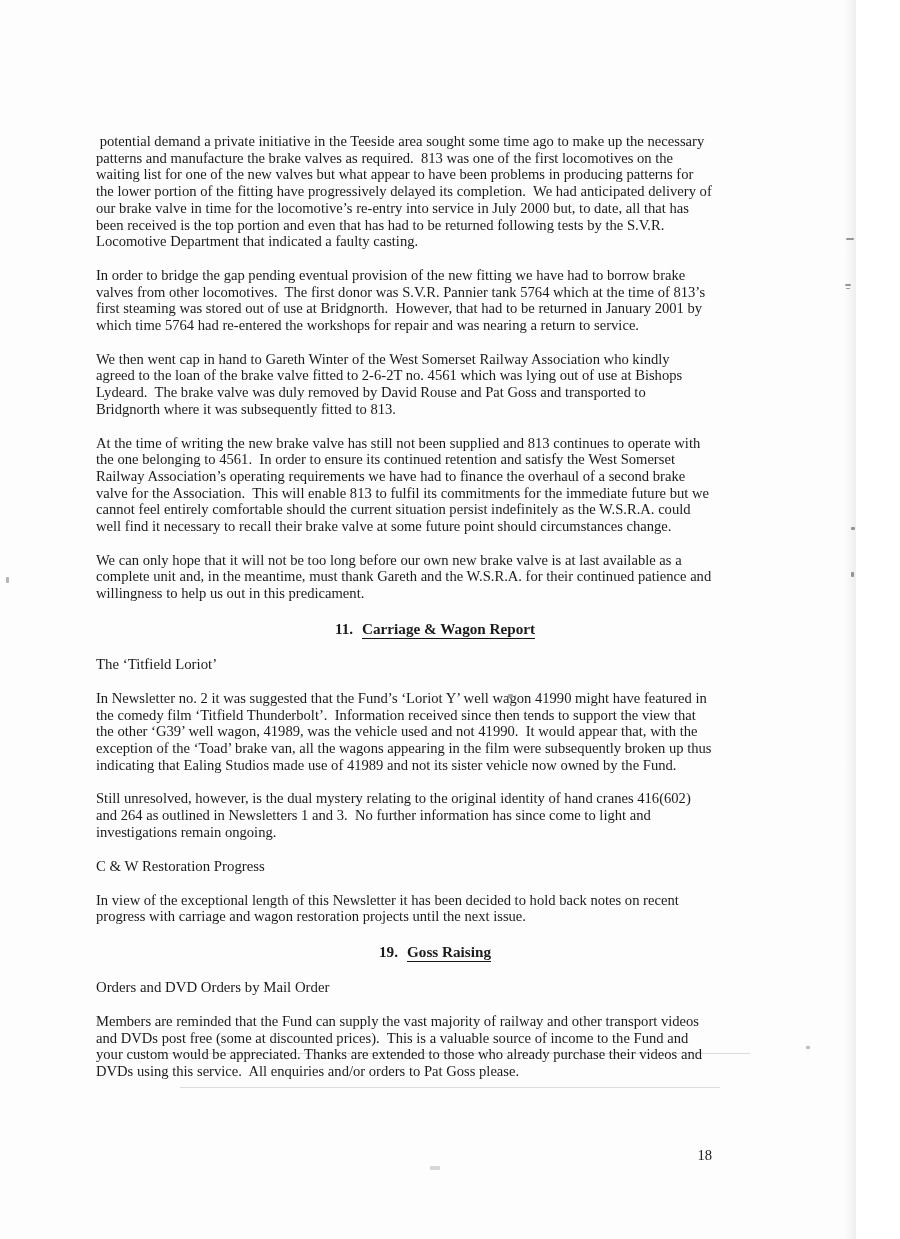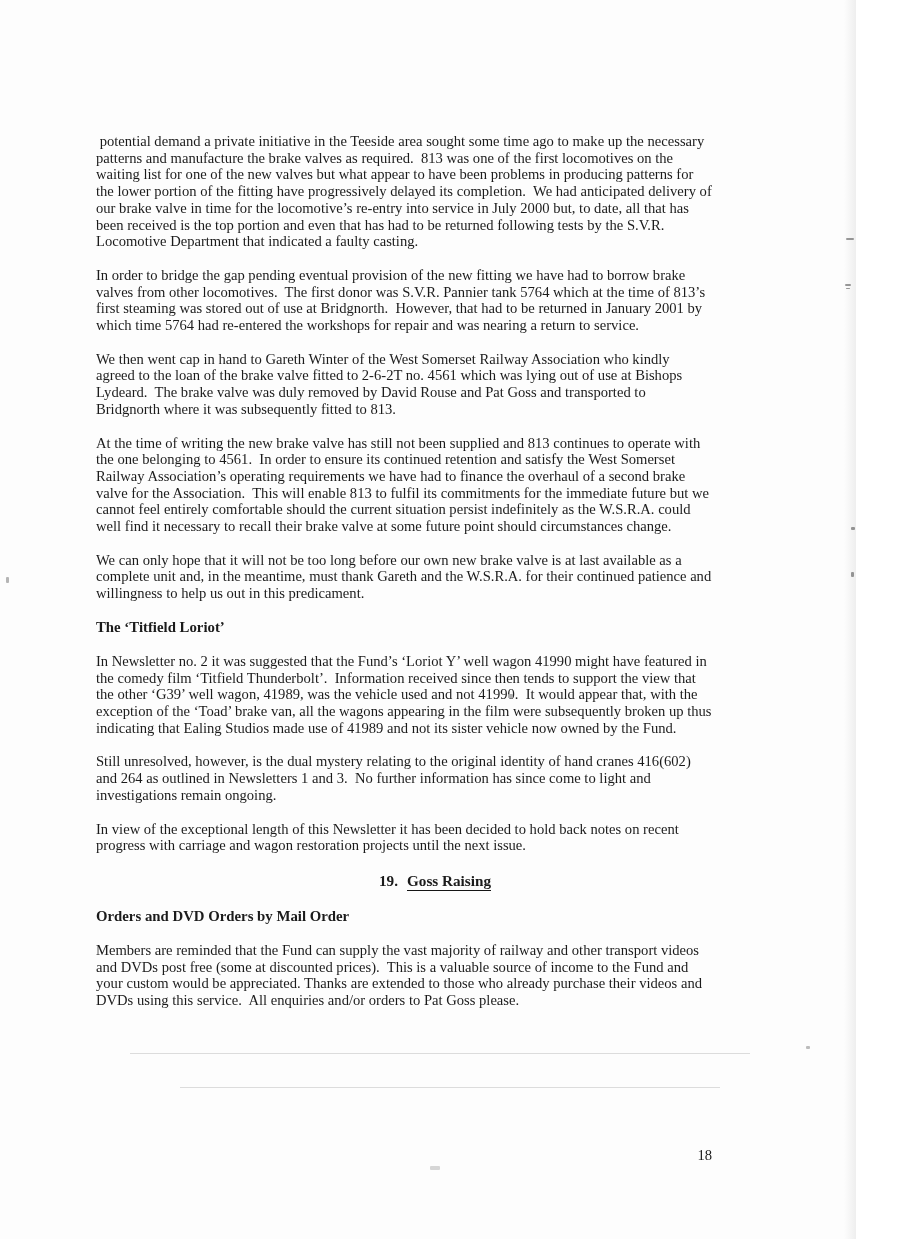--- a/index.html
+++ b/index.html
@@ -45,21 +45,21 @@
   }
   .sec-num { margin-right: 9px; }
   .sec-title {
     border-bottom: 1.8px solid #151515;
     padding-bottom: 1px;
   }
   .subhead {
     margin: 0 0 17px 0;
     font-size: 14.8px;
     line-height: 17px;
-    font-weight: bold;
+    font-weight: normal;
   }
   .page-number {
     position: absolute;
     left: 96px; top: 1147px;
     width: 616px;
     text-align: right;
     font-size: 14.6px;
   }
   .speck {
     position: absolute;
@@ -80,26 +80,30 @@
 <div class="page">
 
   <div class="content">
 
     <p class="para"> potential demand a private initiative in the Teeside area sought some time ago to make up the necessary patterns and manufacture the brake valves as required.  813 was one of the first locomotives on the waiting list for one of the new valves but what appear to have been problems in producing patterns for the lower portion of the fitting have progressively delayed its completion.  We had anticipated delivery of our brake valve in time for the locomotive’s re-entry into service in July 2000 but, to date, all that has been received is the top portion and even that has had to be returned following tests by the S.V.R. Locomotive Department that indicated a faulty casting.</p>
     <p class="para">In order to bridge the gap pending eventual provision of the new fitting we have had to borrow brake valves from other locomotives.  The first donor was S.V.R. Pannier tank 5764 which at the time of 813’s first steaming was stored out of use at Bridgnorth.  However, that had to be returned in January 2001 by which time 5764 had re-entered the workshops for repair and was nearing a return to service.</p>
     <p class="para">We then went cap in hand to Gareth Winter of the West Somerset Railway Association who kindly agreed to the loan of the brake valve fitted to 2-6-2T no. 4561 which was lying out of use at Bishops Lydeard.  The brake valve was duly removed by David Rouse and Pat Goss and transported to Bridgnorth where it was subsequently fitted to 813.</p>
     <p class="para">At the time of writing the new brake valve has still not been supplied and 813 continues to operate with the one belonging to 4561.  In order to ensure its continued retention and satisfy the West Somerset Railway Association’s operating requirements we have had to finance the overhaul of a second brake valve for the Association.  This will enable 813 to fulfil its commitments for the immediate future but we cannot feel entirely comfortable should the current situation persist indefinitely as the W.S.R.A. could well find it necessary to recall their brake valve at some future point should circumstances change.</p>
     <p class="para">We can only hope that it will not be too long before our own new brake valve is at last available as a complete unit and, in the meantime, must thank Gareth and the W.S.R.A. for their continued patience and willingness to help us out in this predicament.</p>
 
+    <div class="section-heading">
+      <span class="sec-num">11.</span><span class="sec-title">Carriage &amp; Wagon Report</span>
+    </div>
 
     <div class="subhead">The ‘Titfield Loriot’</div>
 
     <p class="para">In Newsletter no. 2 it was suggested that the Fund’s ‘Loriot Y’ well wagon 41990 might have featured in the comedy film ‘Titfield Thunderbolt’.  Information received since then tends to support the view that the other ‘G39’ well wagon, 41989, was the vehicle used and not 41990.  It would appear that, with the exception of the ‘Toad’ brake van, all the wagons appearing in the film were subsequently broken up thus indicating that Ealing Studios made use of 41989 and not its sister vehicle now owned by the Fund.</p>
     <p class="para">Still unresolved, however, is the dual mystery relating to the original identity of hand cranes 416(602) and 264 as outlined in Newsletters 1 and 3.  No further information has since come to light and investigations remain ongoing.</p>
 
+    <div class="subhead">C &amp; W Restoration Progress</div>
 
     <p class="para">In view of the exceptional length of this Newsletter it has been decided to hold back notes on recent progress with carriage and wagon restoration projects until the next issue.</p>
 
     <div class="section-heading">
       <span class="sec-num">19.</span><span class="sec-title">Goss Raising</span>
     </div>
 
     <div class="subhead">Orders and DVD Orders by Mail Order</div>
 
     <p class="para">Members are reminded that the Fund can supply the vast majority of railway and other transport videos and DVDs post free (some at discounted prices).  This is a valuable source of income to the Fund and your custom would be appreciated. Thanks are extended to those who already purchase their videos and DVDs using this service.  All enquiries and/or orders to Pat Goss please.</p>

